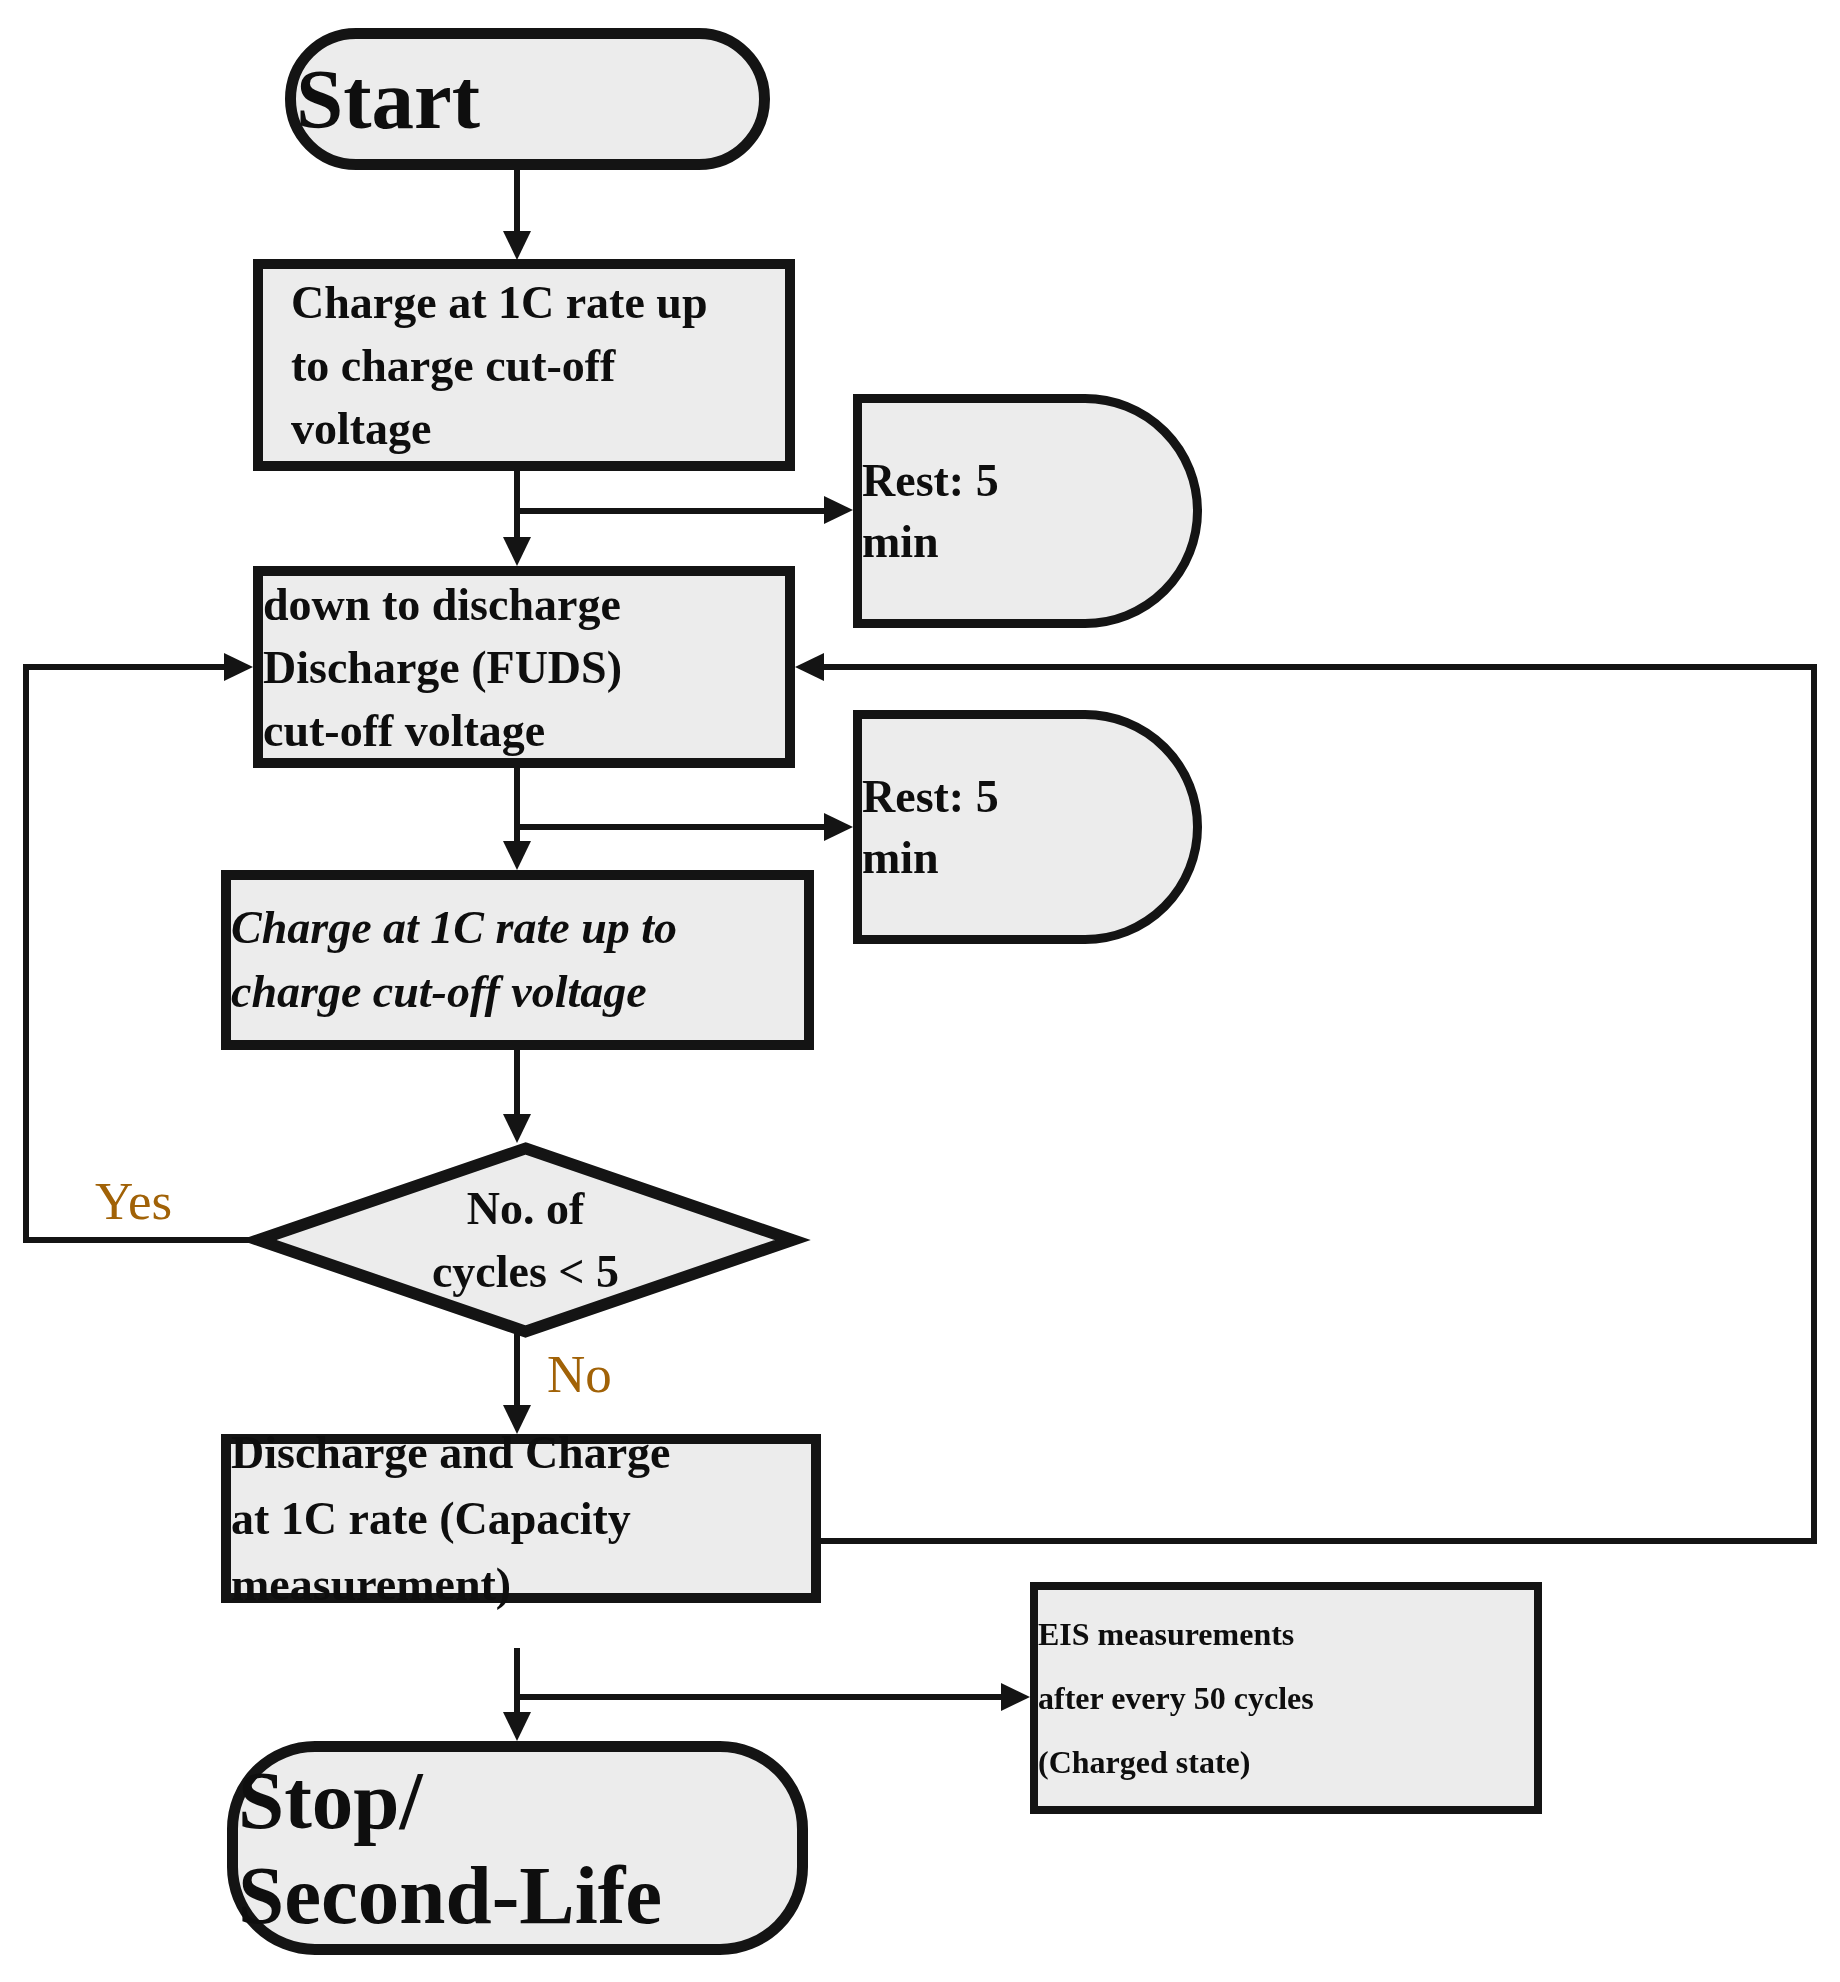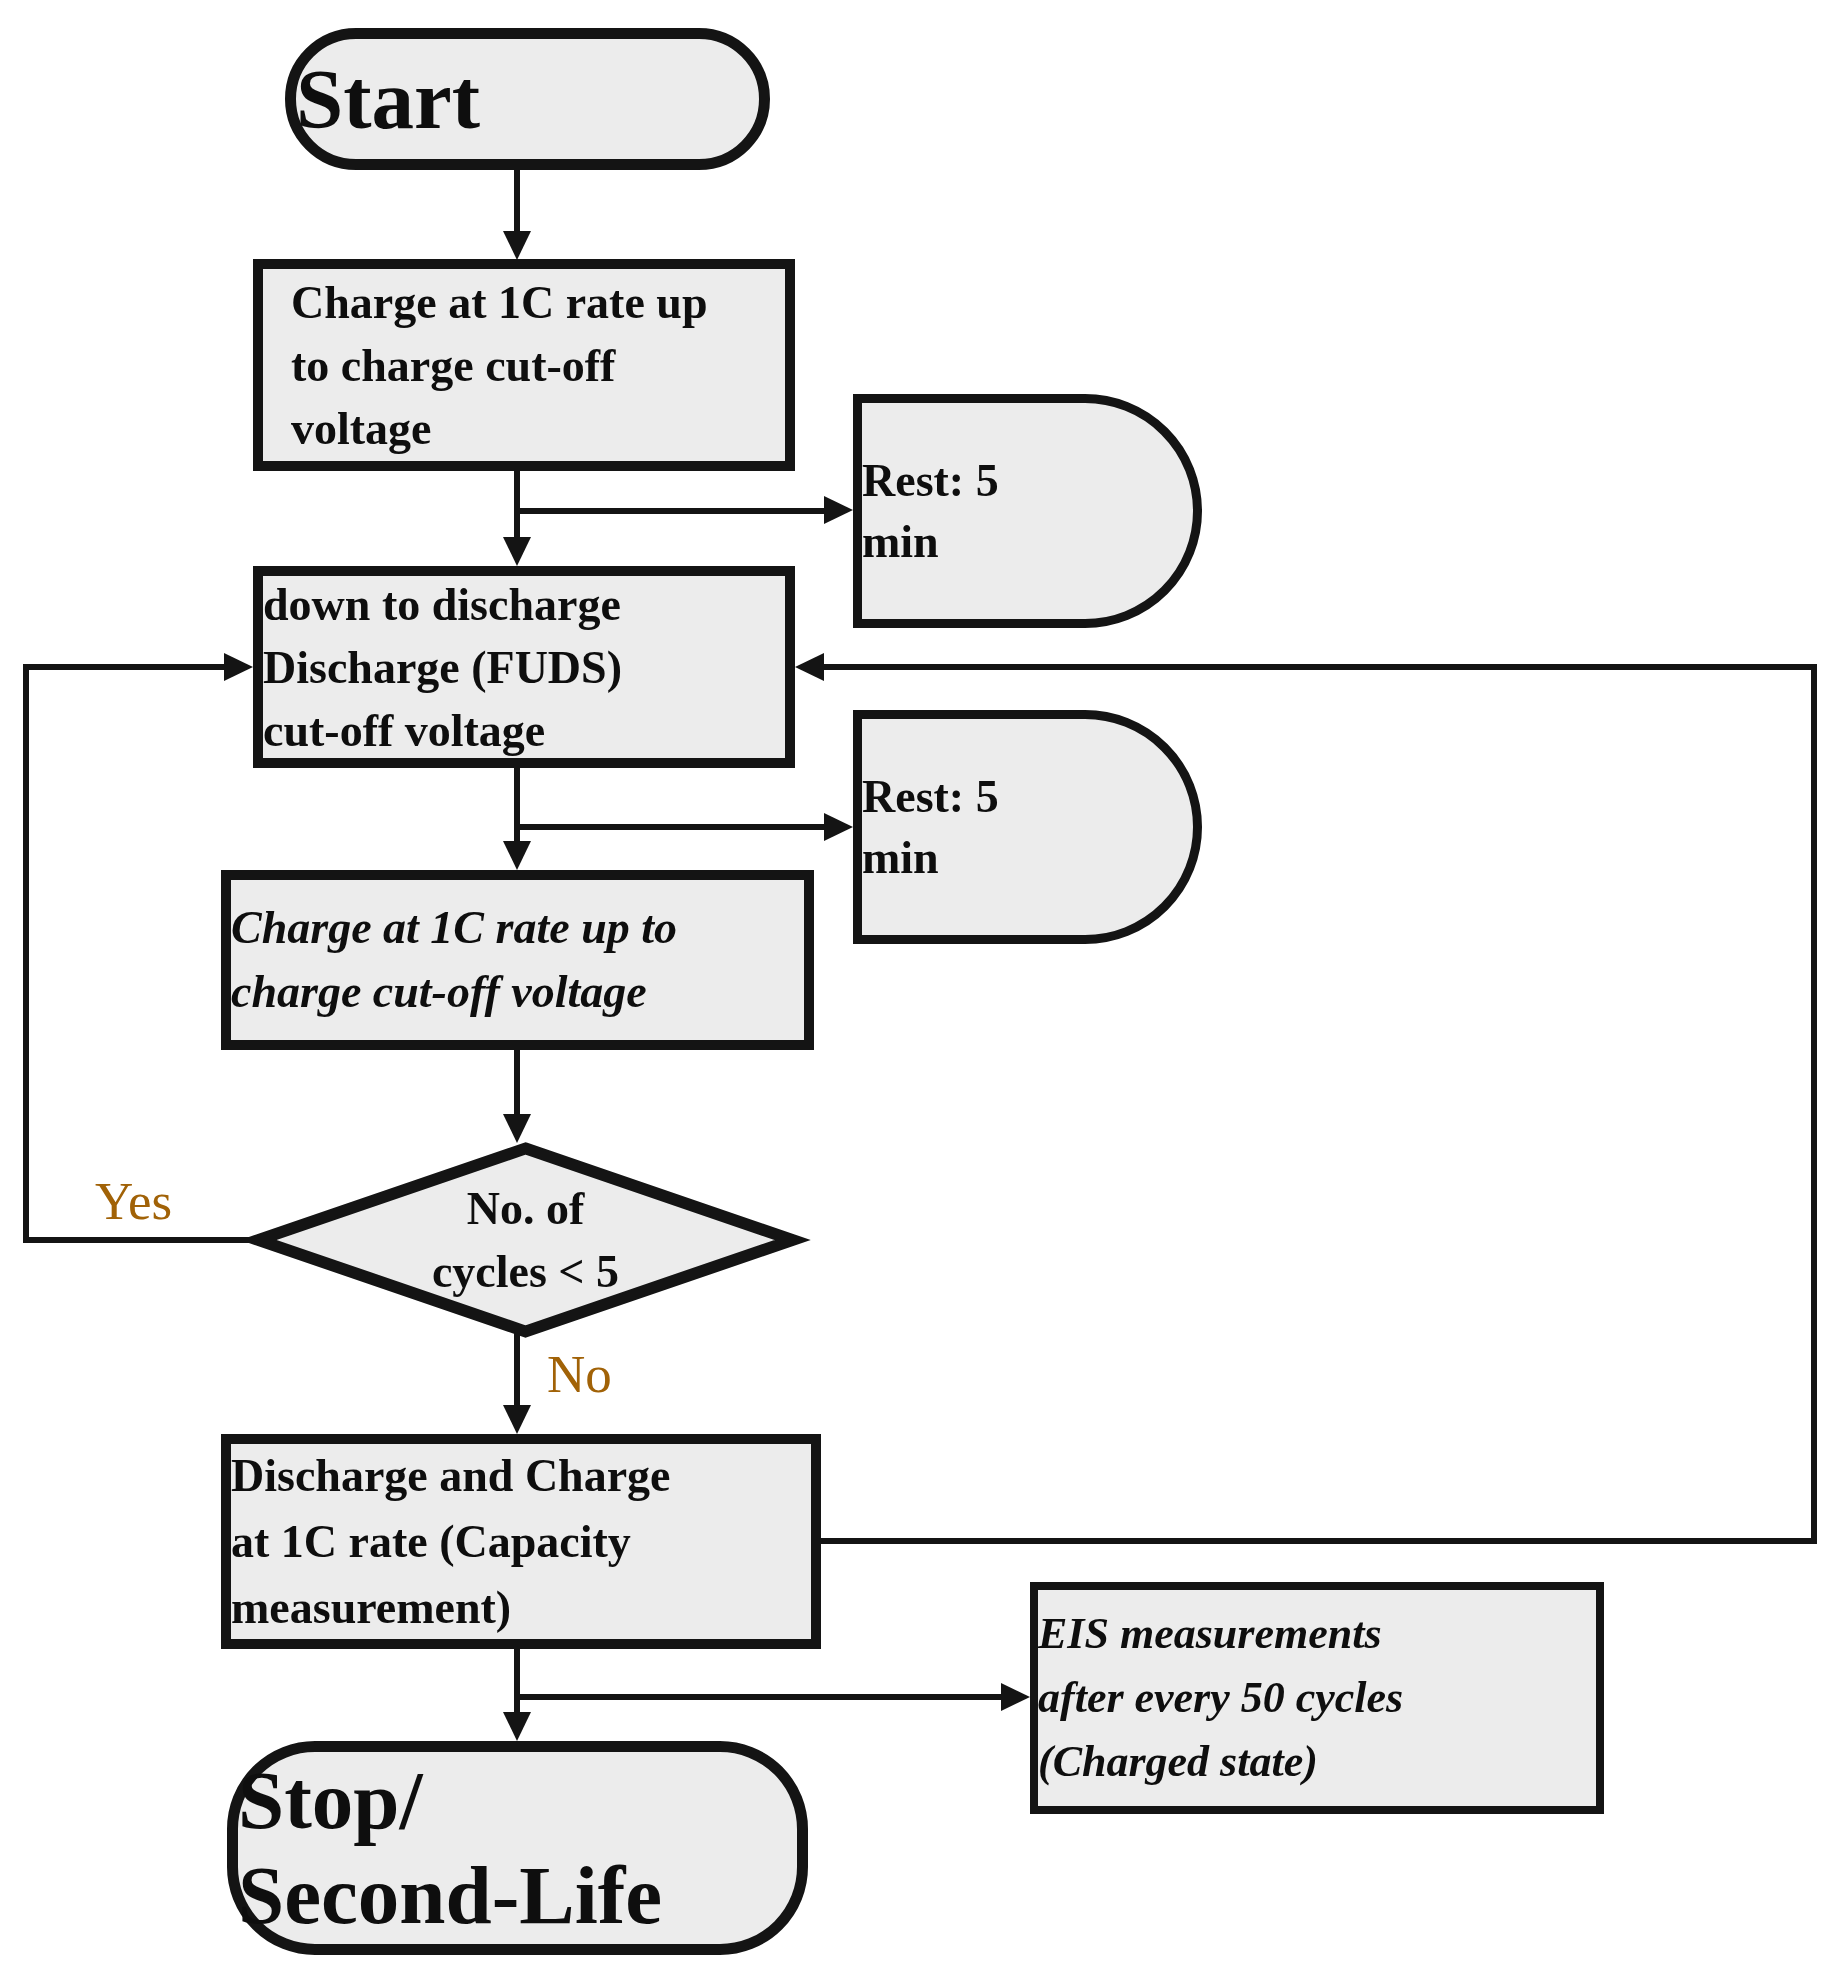--- a/index.html
+++ b/index.html
@@ -19,22 +19,22 @@
   .arrow.right { border-top:14.4px solid transparent; border-bottom:14.4px solid transparent; border-left:29px solid #141414; }
   .arrow.left  { border-top:14.4px solid transparent; border-bottom:14.4px solid transparent; border-right:29px solid #141414; }
   .edge-label { position:absolute; font-size:53px; line-height:53px; font-weight:normal; color:#a16207; }
 
   #node-start        { left:285px; top:28px;   width:485px; height:142px; border-radius:75px; border-width:11px; font-size:85px; line-height:85px; }
   #node-charge-initial{ left:253px; top:259px;  width:542px; height:212px; font-size:46px; line-height:63px;padding-left:28px; }
   #node-rest1        { left:853px; top:394px;  width:349px; height:234px; border-radius:0 119px 119px 0; border-width:9.3px; font-size:46px; line-height:61px; padding-right:38px; }
   #node-discharge    { left:253px; top:566px;  width:542px; height:202px; font-size:46px; line-height:63px; }
   #node-rest2        { left:853px; top:710px;  width:349px; height:234px; border-radius:0 119px 119px 0; border-width:9.3px; font-size:46px; line-height:61px; padding-right:38px; }
   #node-charge-cycle { left:221px; top:870px; width:593px; height:180px; font-size:46px; line-height:64px;font-style:italic; }
-  #node-capacity     { left:221px; top:1434px; width:600px; height:215px; font-size:46px; line-height:66px; }
-  #node-eis          { left:1030px; top:1582px; width:574px; height:232px; border-width:8.5px; font-size:44px; line-height:64px;font-style:italic; }
+  #node-capacity     { left:221px; top:1434px; width:600px; height:169px; font-size:46px; line-height:66px; }
+  #node-eis          { left:1030px; top:1582px; width:512px; height:232px; border-width:8.5px; font-size:32px; line-height:64px; }
   #node-stop         { left:227px; top:1741px; width:581px; height:214px; border-radius:88px; border-width:11px; font-size:83px; line-height:95px; }
 
   #decision-wrap { position:absolute; left:250px; top:1140px; width:551px; height:200px; }
   #decision-wrap svg { position:absolute; left:0; top:0; overflow:visible; }
   #decision-text {
     position:absolute; left:0; top:0; right:0; bottom:0;
     display:flex; flex-direction:column; align-items:center; justify-content:center;
     text-align:center; font-size:46px; line-height:63px; font-weight:bold;
   }
 </style>

